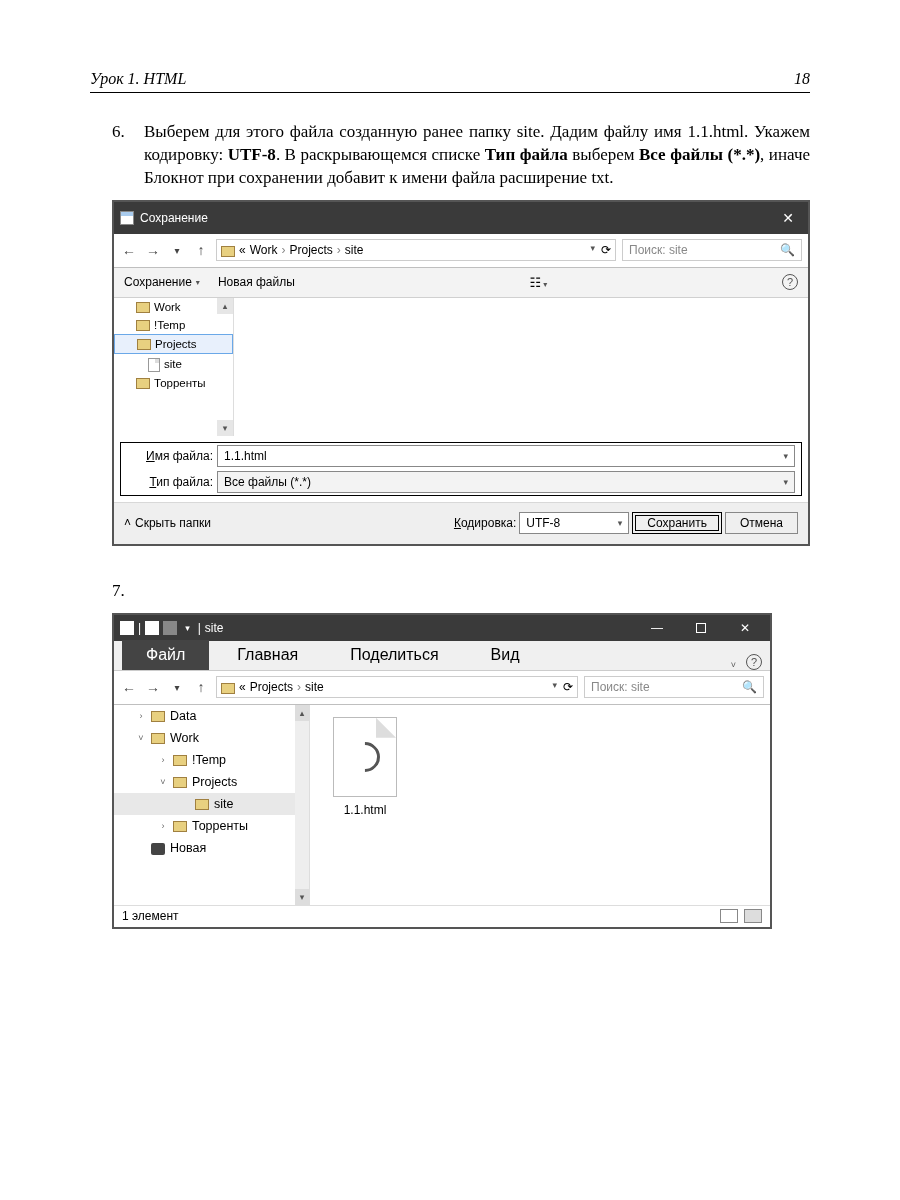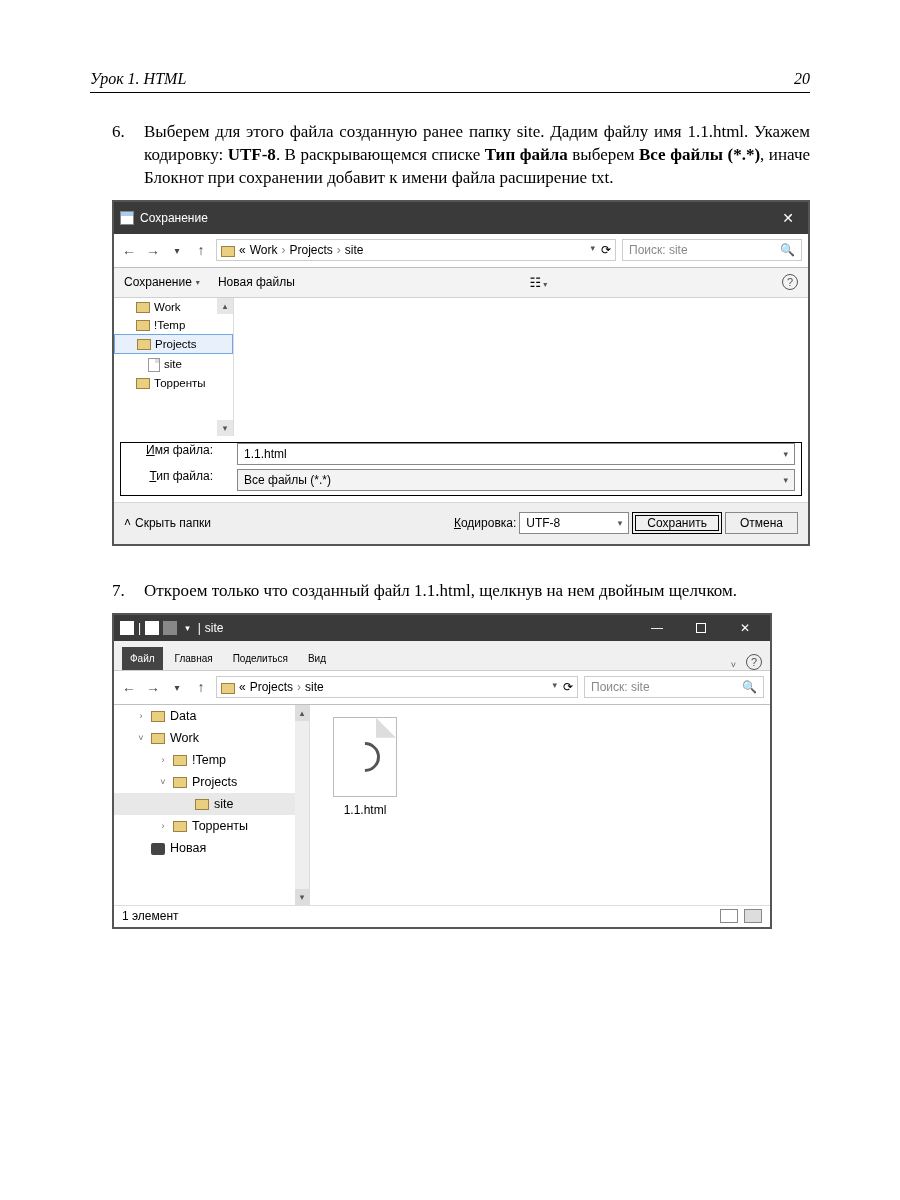--- a/index.html
+++ b/index.html
@@ -40,42 +40,42 @@
   .tree1 .sel{border:1px solid #6aa8e8;background:#e8f0fc;}
   .tree1 .scrollbtn{position:absolute;right:0;width:16px;height:16px;background:#e6e6e6;text-align:center;font-size:9px;line-height:16px;color:#555;}
   .rpane{flex:1;padding:4px 8px;position:relative;}
   .colhdr{height:22px;}
   .empty-msg{text-align:center;color:#666;margin-top:28px;font-size:11.5px;}
   .hscroll{position:absolute;bottom:0;left:0;right:0;height:14px;background:#eee;display:flex;}
   .hscroll .thumb{width:60px;height:100%;background:#ccc;margin-left:16px;}
   .hscroll .arrow{width:16px;height:100%;background:#ddd;text-align:center;line-height:14px;font-size:9px;color:#555;}
   
   .saveform{border:1px solid #000; margin:6px;}
-  .saveform-row{display:flex;height:26px;gap:20px;}
+  .saveform-row{display:flex;align-items:center;height:26px;}
   .saveform-row .lbl{width:96px;text-align:right;padding-right:4px;font-size:12px;}
   .saveform-row .lbl u{text-decoration:underline;}
   .inputbox{flex:1;height:22px;border:1px solid #888;display:flex;align-items:center;padding:0 6px;margin-right:6px;background:#fff;justify-content:space-between;}
   .inputbox.grey{background:#f3f3f3;}
   .chev{font-size:9px;color:#555;}
   .save-bottom{background:#efefef;height:42px;display:flex;align-items:center;padding:0 10px;gap:10px;border-top:1px solid #d8d8d8;}
   .hide-folders{display:flex;align-items:center;gap:4px;font-size:12px;}
   .enc-row{display:flex;align-items:center;gap:3px;margin-left:auto;}
   .enc-row .lbl2{font-size:12px;}
   .combo{height:22px;width:110px;border:1px solid #888;display:flex;align-items:center;padding:0 6px;justify-content:space-between;background:#fff;}
   .btn{height:22px;padding:0 14px;border:1px solid #888;background:#efefef;display:flex;align-items:center;font-size:12px;}
   .btn.primary{border:1.5px solid #000;outline:1px solid #000;outline-offset:-4px;}
   
   .explorertitle{background:#3a3a3a;color:#fff;height:26px;display:flex;align-items:center;padding:0 6px;}
   .qat{display:flex;align-items:center;gap:4px;}
   .qat-box{width:14px;height:14px;background:#fff;}
   .win-btns{margin-left:auto;display:flex;gap:6px;}
   .winbtn{width:38px;height:26px;display:flex;align-items:center;justify-content:center;color:#fff;}
   .maxsq{width:10px;height:10px;border:1.5px solid #fff;}
   .ribbon{background:#f0f0f0;height:30px;display:flex;align-items:flex-end;padding:0 8px;gap:4px;border-bottom:1px solid #ccc;}
-  .rtab{padding:6px 8px;font-size:10px;}
+  .rtab{padding:6px 24px;font-size:16px;}
   .rtab.file{background:#444;color:#fff;}
   .rspacer{flex:1;}
   .rcaret{font-size:9px;color:#555;margin-right:6px;}
   .explorerbody{display:flex;height:200px;}
   .tree2{width:196px;border-right:1px solid #ddd;position:relative;}
   .tree2 .node{display:flex;align-items:center;gap:5px;padding:4px 4px;font-size:12.5px;}
   .tree2 .d1{padding-left:22px;}
   .tree2 .d2{padding-left:44px;}
   .tree2 .d3{padding-left:66px;}
   .tree2 .sel{background:#e8e8e8;}
@@ -91,21 +91,21 @@
   .viewic{display:flex;gap:6px;}
   .viewbox{width:18px;height:14px;border:1px solid #888;}
   .notepad-ic{width:14px;height:14px;background:linear-gradient(to bottom,#aaccee 0 4px,#fff 4px);border:1px solid #888;display:inline-block;}
   .video-ic{width:14px;height:12px;background:#444;border-radius:2px;display:inline-block;position:relative;top:1px;}
 </style>
 </head>
 <body>
 
 <div class="page-header">
   <span>Урок 1. HTML</span>
-  <span>20</span>
+  <span>18</span>
 </div>
 
 <div class="body-text list-row">
   <div class="list-num">6.</div>
   <div>
     <span>Выберем для этого файла созданную ранее папку site. Дадим файлу имя 1.1.html. Укажем кодировку: </span><span class="bold">UTF-8</span><span>. В раскрывающемся списке </span><span class="bold">Тип файла</span><span> выберем </span><span class="bold">Все файлы (*.*)</span><span>, иначе Блокнот при сохранении добавит к имени файла расширение txt.</span>
   </div>
 </div>
 
 <div class="window" style="margin-left:22px;">
@@ -201,21 +201,20 @@
           <span class="chev">▾</span>
         </div>
       <div class="btn primary">Сохранить</div>
       <div class="btn">Отмена</div>
     </div>
   </div>
 </div>
 
 <div class="body-text list-row" style="margin-top:34px;">
   <div class="list-num">7.</div>
-  <div>Откроем только что созданный файл 1.1.html, щелкнув на нем двойным щелчком.</div>
 </div>
 
 <div class="window" style="margin-left:22px; width:660px;">
   <div class="explorertitle">
     <div class="qat"><div class="qat-box"></div>|<div class="qat-box"></div><div class="qat-box" style="background:#888;"></div><span style="font-size:9px;margin:0 4px;">▾</span>| </div>
     <span style="margin-left:4px;">site</span>
     <div class="win-btns">
       <div class="winbtn">—</div>
       <div class="winbtn">
           <div class="maxsq"></div>

